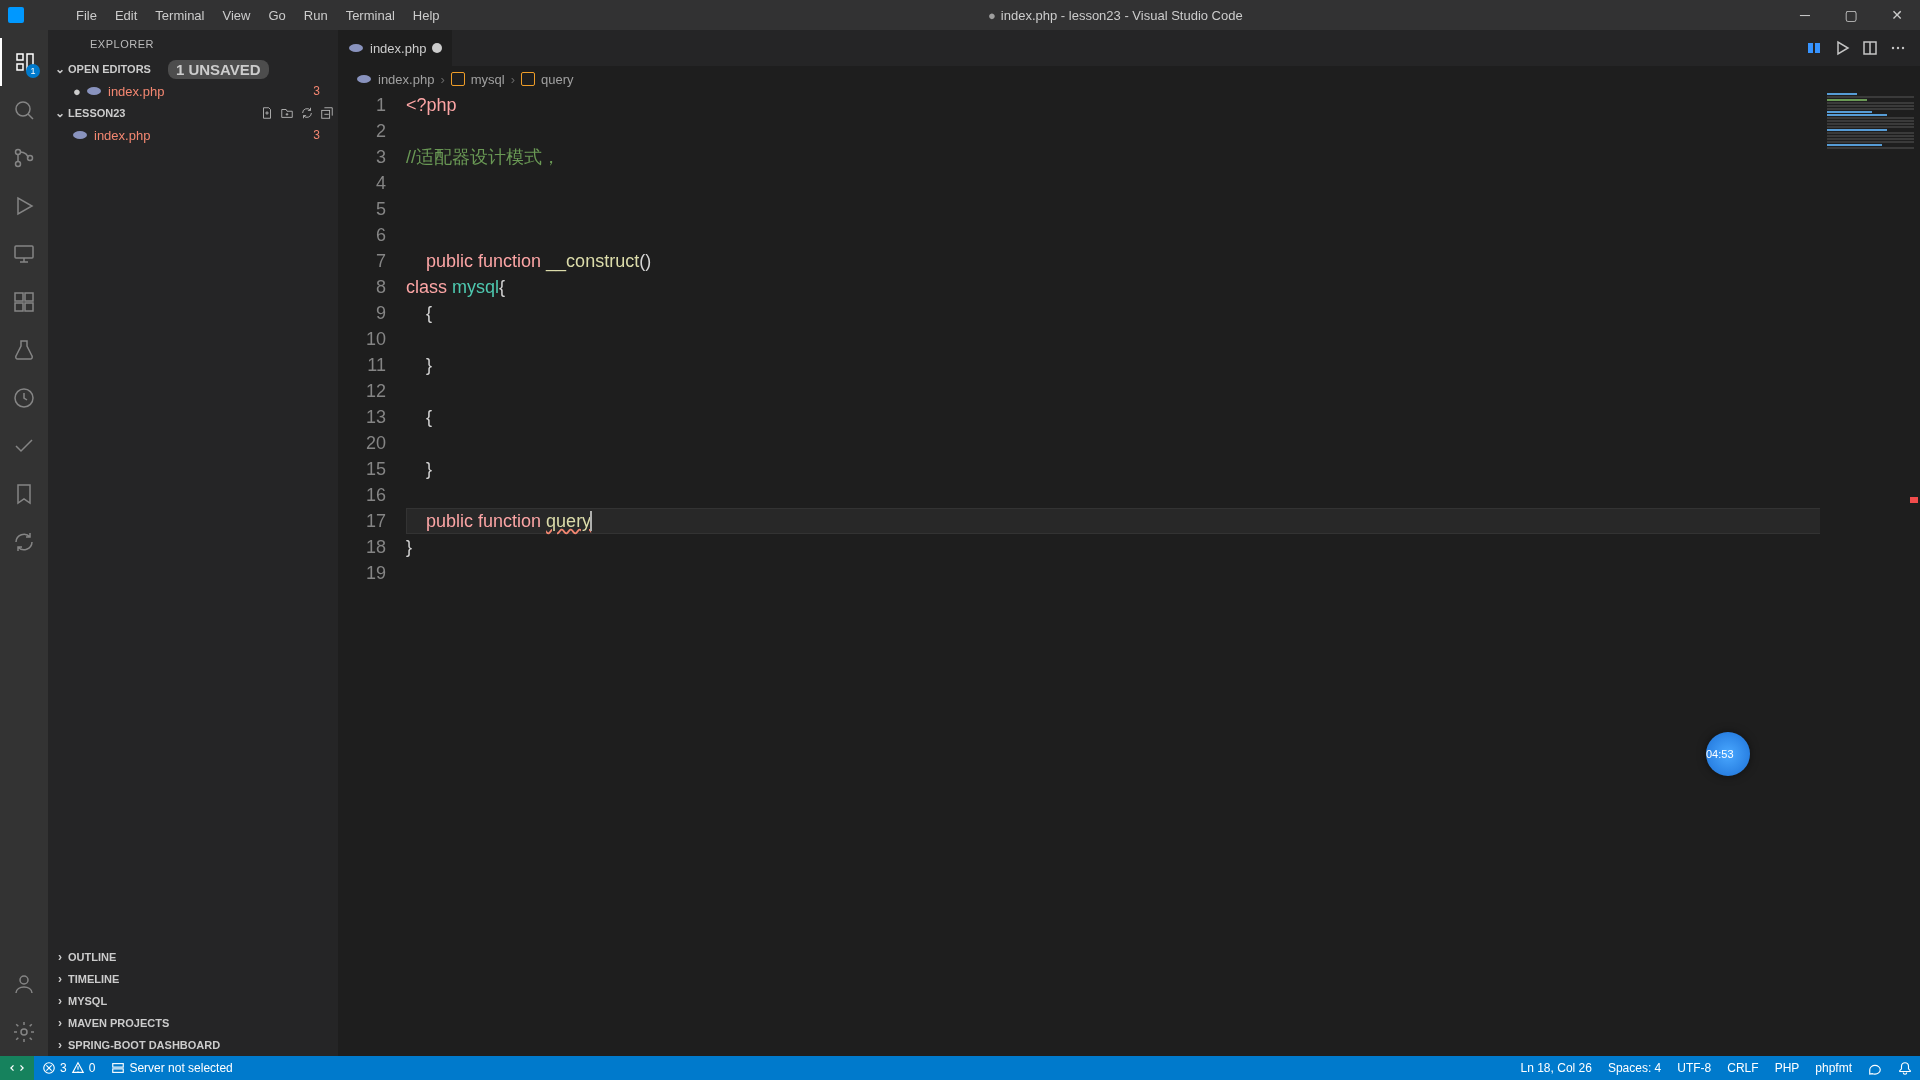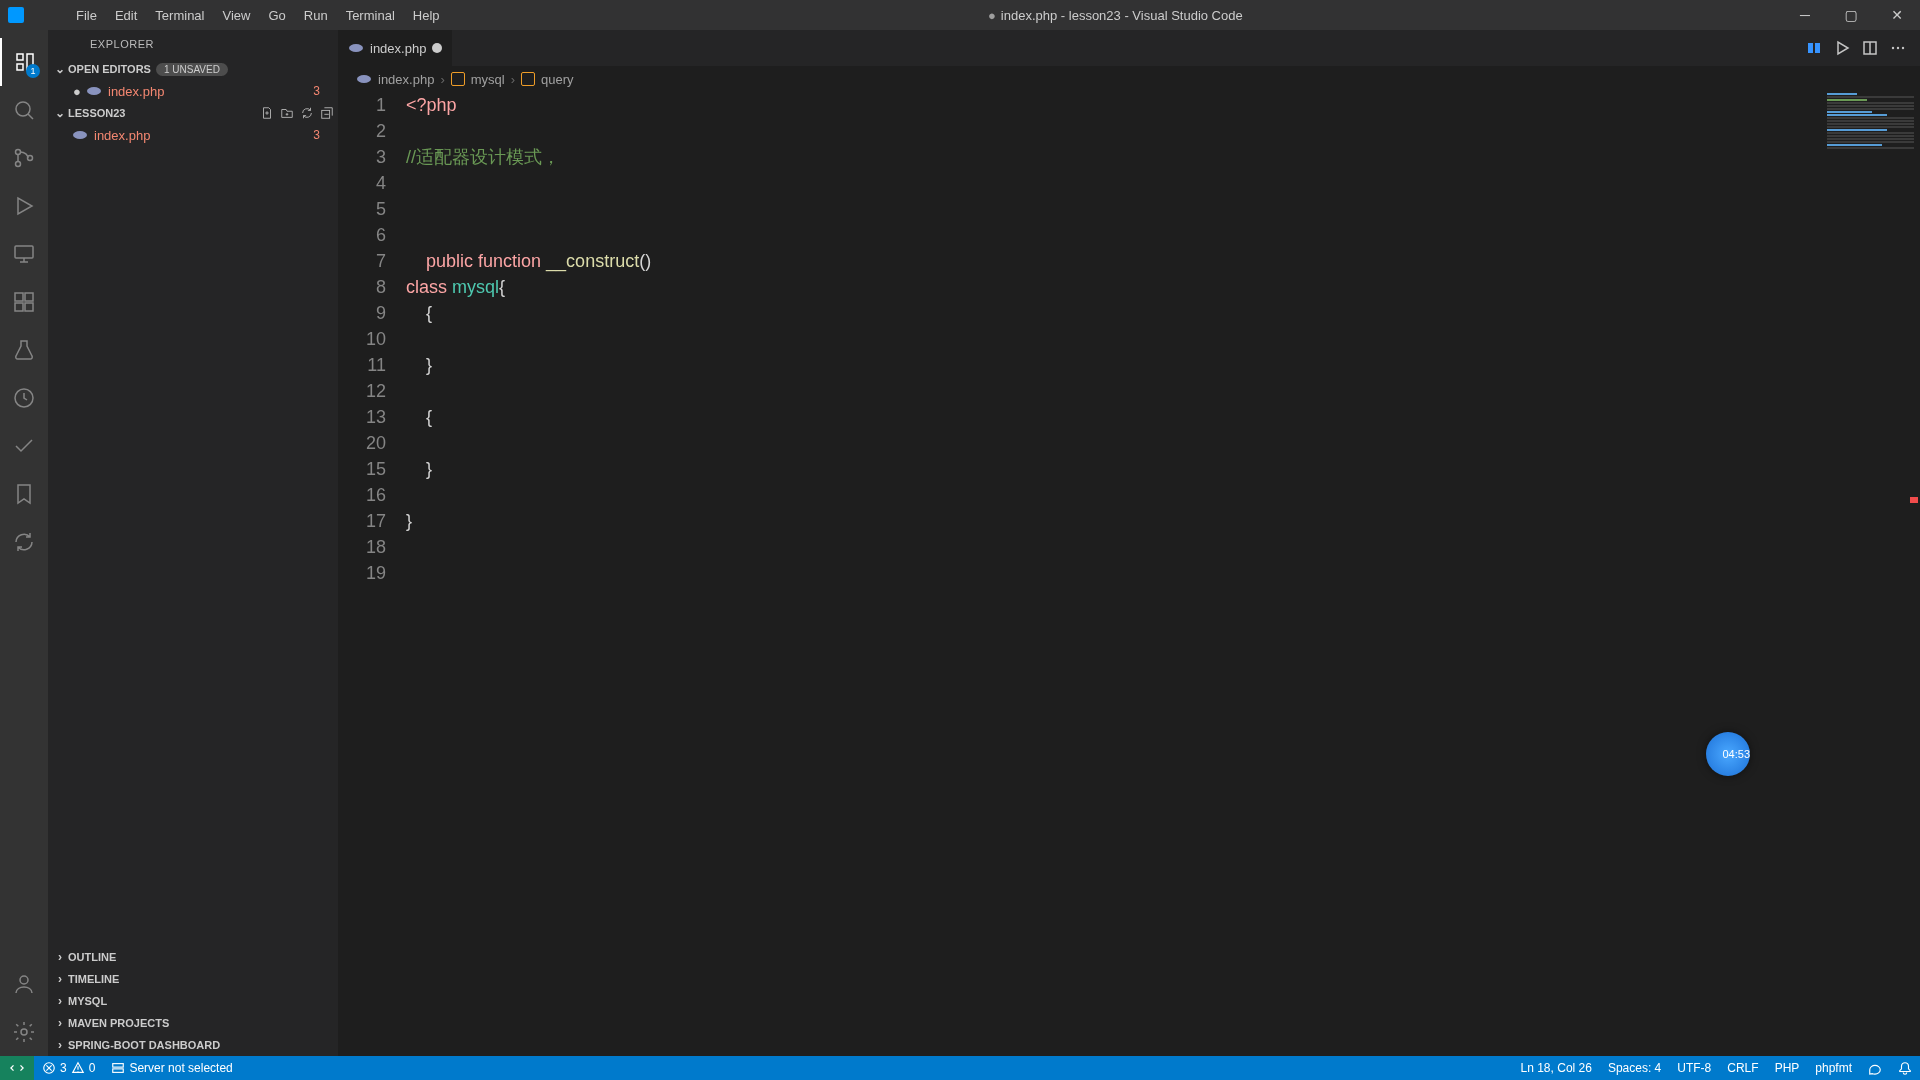--- a/index.html
+++ b/index.html
@@ -19,21 +19,21 @@
 .activity-icn { width: 48px; height: 48px; display: flex; align-items: center; justify-content: center; color: #858585; position: relative; }
 .activity-icn.active { color: #fff; border-left: 2px solid #fff; }
 .activity-icn svg { width: 24px; height: 24px; }
 .activity-badge { position: absolute; bottom: 8px; right: 8px; background: #007acc; color: #fff; border-radius: 8px; font-size: 9px; min-width: 14px; height: 14px; display: flex; align-items: center; justify-content: center; }
 .activitybar .spacer { flex: 1; }
 
 .sidebar { width: 290px; background: #252526; display: flex; flex-direction: column; font-size: 13px; }
 .sidebar-title { padding: 8px 18px; font-size: 11px; letter-spacing: .5px; color: #bbb; text-transform: uppercase; margin-left: 24px; }
 .section-hdr { height: 22px; display: flex; align-items: center; padding: 0 4px; font-size: 11px; font-weight: 700; text-transform: uppercase; color: #ccc; cursor: pointer; }
 .section-hdr .chev { width: 16px; text-align: center; font-size: 12px; }
-.section-hdr .badge { margin-left: 5px; background: #4d4d4d; border-radius: 8px; padding: 1px 8px; font-size: 10px; font-weight: 400; }
+.section-hdr .badge { margin-left: 17px; background: #4d4d4d; border-radius: 8px; padding: 1px 8px; font-size: 15px; font-weight: 700; }
 .section-hdr .hdr-actions { margin-left: auto; display: flex; gap: 6px; color: #bbb; }
 .section-hdr .hdr-actions svg { width: 14px; height: 14px; }
 .tree-row { height: 22px; display: flex; align-items: center; padding-left: 24px; font-size: 13px; color: #ccc; }
 .tree-row .file-icn { width: 16px; height: 16px; margin-right: 6px; }
 .tree-row .mod-dot { width: 10px; text-align: center; margin-right: 4px; color: #ccc; }
 .tree-row .errcount { margin-left: auto; margin-right: 18px; color: #f48771; font-size: 12px; }
 .tree-row.err { color: #f48771; }
 .sidebar .tree-flex { flex: 1; }
 
 .editor-area { flex: 1; display: flex; flex-direction: column; background: #1e1e1e; }
@@ -64,21 +64,21 @@
 .cursor-bar { border-right: 2px solid #aeafad; margin-left: -1px; }
 
 .minimap { position: absolute; right: 0; top: 0; width: 100px; height: 100%; background: #1e1e1e; border-left: 1px solid #1e1e1e; }
 .minimap .mm-line { height: 2px; margin: 1px 6px; background: #3a3a3a; }
 .minimap .mm-line.c1 { background: #569cd6; width: 30px; }
 .minimap .mm-line.c2 { background: #6a9955; width: 40px; }
 
 .overview { position: absolute; right: 0; top: 0; width: 14px; height: 100%; }
 .overview .err-mark { position: absolute; right: 2px; width: 8px; height: 6px; background: #f14c4c; }
 
-.timer-badge { position: absolute; right: 170px; top: 640px; width: 44px; height: 44px; border-radius: 50%; background: radial-gradient(circle,#4aa8ff,#1b6fd6); display: flex; align-items: center; justify-content: flex-end; font-size: 11px; color: #fff; box-shadow: 0 0 8px rgba(0,0,0,.5); }
+.timer-badge { position: absolute; right: 170px; top: 640px; width: 44px; height: 44px; border-radius: 50%; background: radial-gradient(circle,#4aa8ff,#1b6fd6); display: flex; align-items: center; justify-content: flex-start; font-size: 11px; color: #fff; box-shadow: 0 0 8px rgba(0,0,0,.5); }
 
 .statusbar { height: 24px; background: #007acc; display: flex; align-items: center; font-size: 12px; color: #fff; }
 .statusbar .sb-item { padding: 0 8px; display: flex; align-items: center; gap: 4px; height: 100%; cursor: pointer; }
 .statusbar .remote { background: #16825d; height: 100%; width: 34px; display: flex; align-items: center; justify-content: center; }
 .statusbar .flex { flex: 1; }
 
 .php-elephant { fill: #8993be; }
 </style>
 </head>
 <body>
@@ -332,20 +332,21 @@
           <div class="line">    <span class="k-declare">public </span><span class="k-declare">function </span><span class="k-func">__construct</span><span class="k-punct">()</span></div>
           <div class="line"><span class="k-declare">class </span><span class="k-type">mysql</span><span class="k-punct">{</span></div>
           <div class="line">    <span class="k-punct">{</span></div>
           <div class="line">        </div>
           <div class="line">    <span class="k-punct">}</span></div>
           <div class="line"></div>
           <div class="line">    <span class="k-punct">{</span></div>
           <div class="line">        </div>
           <div class="line">    <span class="k-punct">}</span></div>
           <div class="line"></div>
+          <div class="line current">    <span class="k-declare">public </span><span class="k-declare">function </span><span class="k-func wavy">query</span><span class="cursor-bar"></span></div>
           <div class="line"><span class="k-punct">}</span></div>
         </div>
 
       <div class="minimap">
         <div class="mm-line c1"></div>
           <div class="mm-line"></div>
           <div class="mm-line c2"></div>
         <div class="mm-line"></div>
           <div class="mm-line"></div>
           <div class="mm-line"></div>

